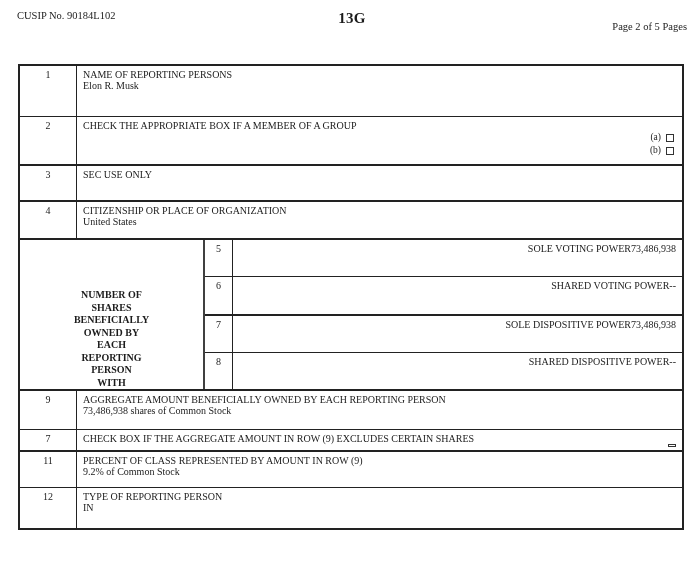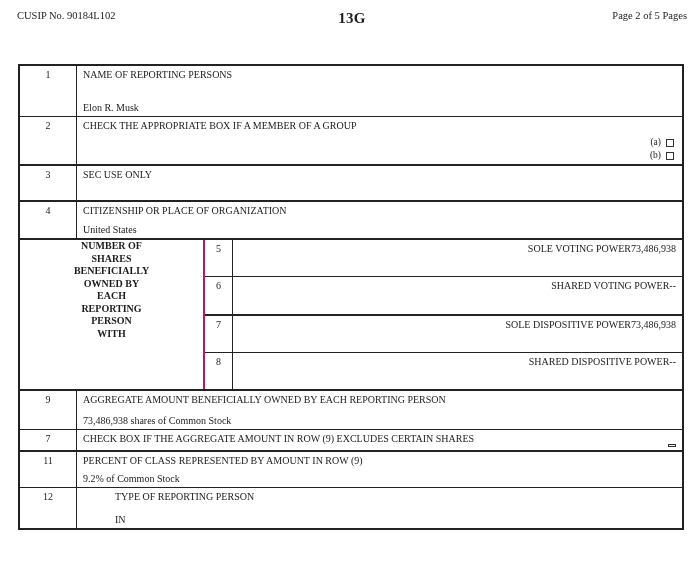--- a/index.html
+++ b/index.html
@@ -12,73 +12,73 @@
     overflow: hidden;
   }
 
   
   .page-header {
     position: absolute; top: 10px; left: 17px; right: 13px;
     display: flex; align-items: flex-start; justify-content: center;
   }
   .hdr-cusip { font-size: 10.5px; flex: 1; text-align: left; }
   .hdr-form  { font-size: 15px; font-weight: bold; flex: 1; text-align: center; letter-spacing: .2px; }
-  .hdr-page  { font-size: 10.5px; flex: 1; text-align: right; }
+  .hdr-page  { font-size: 10.5px; flex: 1; text-align: right; margin-top: 11px; }
 
   
   .form-table {
     position: absolute; top: 64px; left: 18px;
     width: 666px;
     border: 2px solid #222;
     background: #fff;
   }
   .row { display: flex; width: 100%; }
   .num-cell {
     width: 57px; flex: 0 0 57px;
     border-right: 1px solid #222;
     text-align: center;
     font-size: 10px;
     padding-top: 3px;
   }
   .content-cell {
     flex: 1;
-    display: flex; flex-direction: column; justify-content: space-between;
+    display: flex; flex-direction: column; justify-content: flex-start;
     padding: 3px 6px 2px 6px;
     font-size: 10px;
   }
   .label { font-size: 10px; line-height: 11px; }
   .value { font-size: 10px; line-height: 12px; }
 
   .b1 { border-bottom: 1px solid #222; }
   .b2 { border-bottom: 2px solid #222; }
 
   .h-r1 { height: 51px; }
   .h-r2 { height: 49px; }
   .h-r3 { height: 36px; }
   .h-r4 { height: 38px; }
   .h-r9 { height: 39px; }
   .h-r10 { height: 22px; }
   .h-r11 { height: 36px; }
-  .h-r12 { height: 40px; gap: 32px; }
+  .h-r12 { height: 40px; }
 
   
   .opts { align-self: flex-end; text-align: right; font-size: 9.5px; line-height: 13px; padding-right: 2px; }
   .opt-line { display: flex; align-items: center; justify-content: flex-end; gap: 5px; }
   .checkbox {
     display: inline-block; width: 8px; height: 8px;
     border: 1px solid #333; background: #fff;
   }
   .cb-right { align-self: flex-end; margin-bottom: 1px; }
 
   
   .mid-block { display: flex; height: 151px; }
   .mid-left {
     flex: 0 0 185px; width: 185px;
-    border-right: 2px solid #be185d;
-    display: flex; align-items: flex-start; justify-content: center;
+    border-right: 2px solid #404040;
+    display: flex; align-items: flex-end; justify-content: center;
   }
   .mid-left-text {
     font-weight: bold; font-size: 10px; line-height: 12.5px;
     text-align: center; white-space: pre-line;
   }
   .mid-right { flex: 1; display: flex; flex-direction: column; }
   .mid-row { display: flex; flex: 1; }
   .mid-num {
     flex: 0 0 28px; width: 28px;
     border-right: 1px solid #222;

